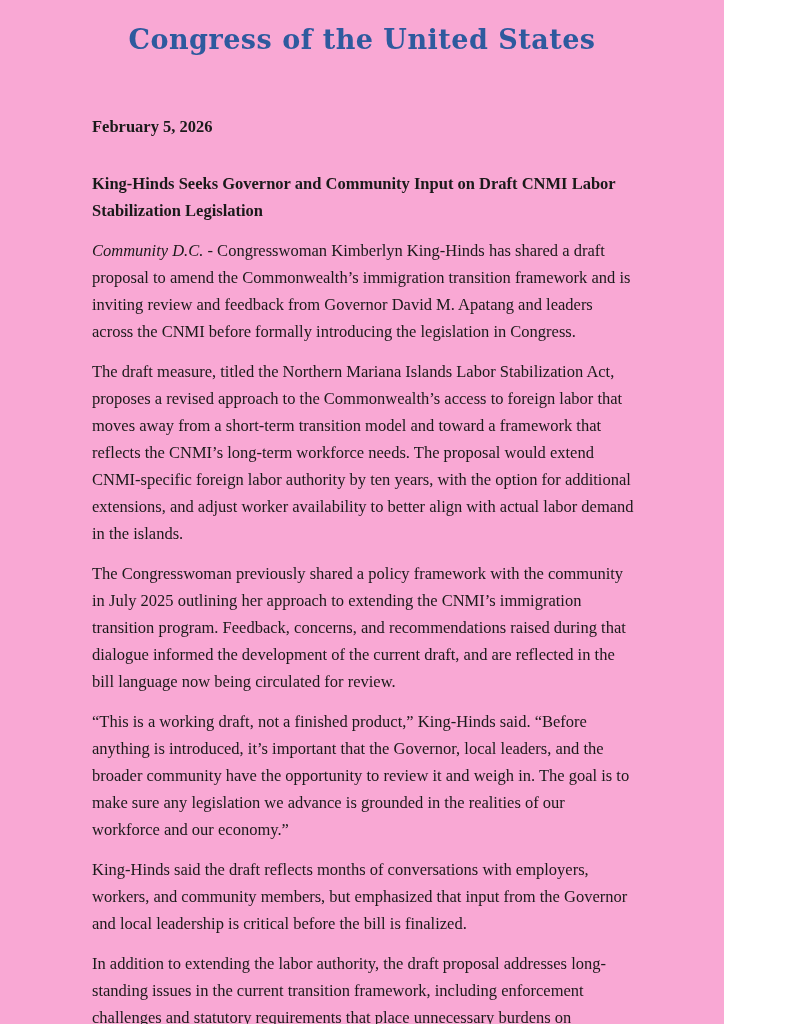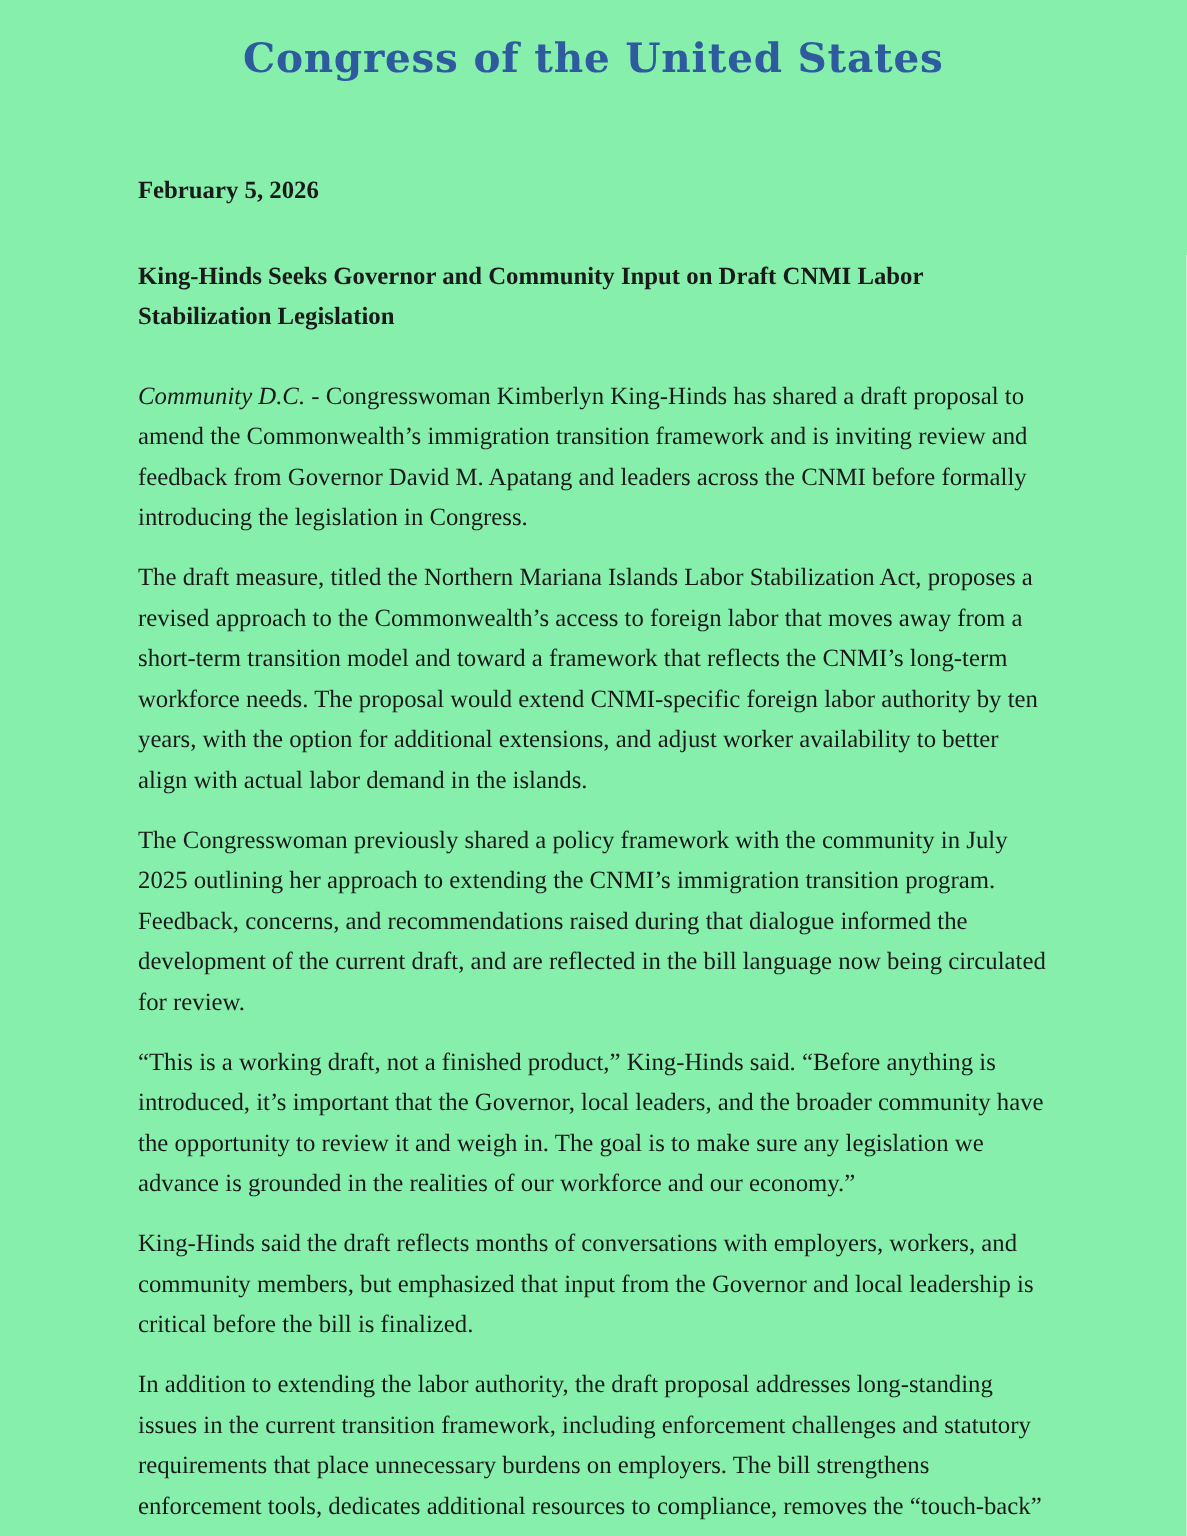--- a/index.html
+++ b/index.html
@@ -2,23 +2,23 @@
 <html><head>
 <meta charset="utf-8">
 <style>
   html, body {
     margin: 0;
     padding: 0;
     background: #ffffff;
   }
   .page {
     position: relative;
-    width: 791px;
+    width: 724px;
     height: 1024px;
-    background: #86efac;
+    background: #f9a8d4;
     overflow: hidden;
     font-family: "Liberation Serif", "DejaVu Serif", serif;
     color: #1a1a1a;
   }
   .letterhead {
     padding-top: 24px;
     text-align: center;
     color: #2e5a9e;
     font-family: "DejaVu Serif", "Liberation Serif", serif;
     font-weight: bold;
@@ -43,21 +43,21 @@
     font-size: 16.5px;
     line-height: 27px;
     text-align: left;
   }
   .date {
     font-weight: bold;
     margin: 0 0 30px 0;
   }
   .headline {
     font-weight: bold;
-    margin: 0 0 26px 0;
+    margin: 0 0 13px 0;
   }
   .content p.para {
     margin: 0 0 13px 0;
   }
   .italic-lead {
     font-style: italic;
   }
 </style>
 </head>
 <body>

